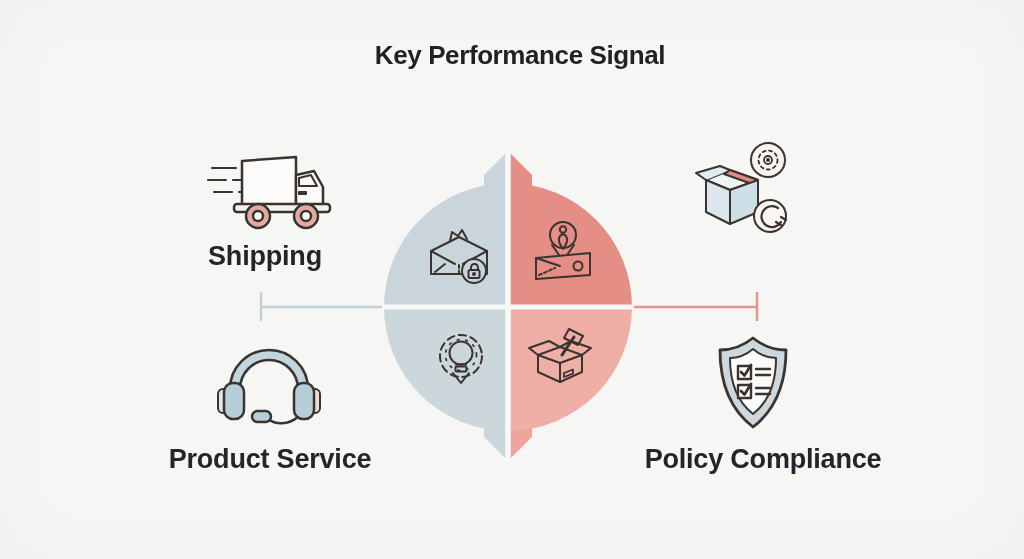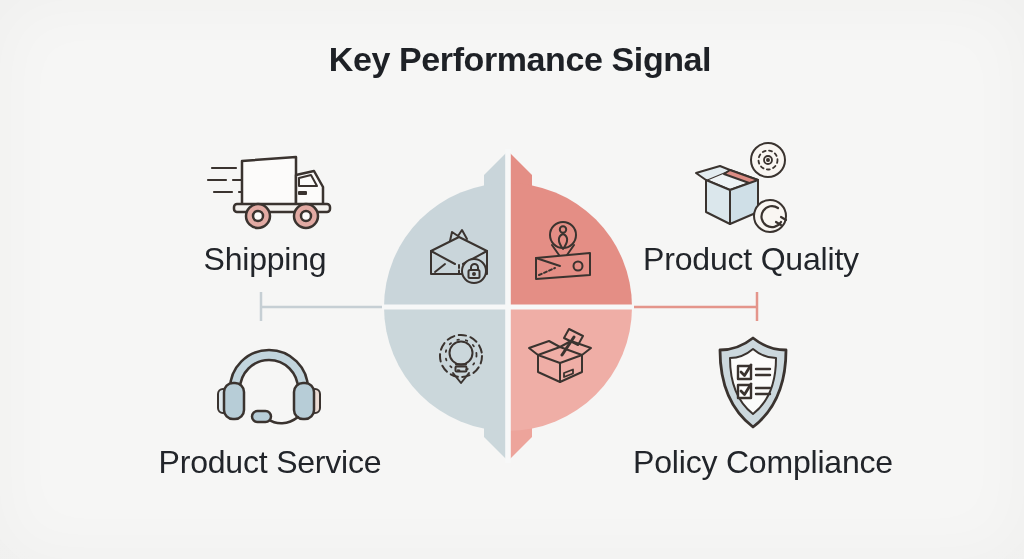--- a/index.html
+++ b/index.html
@@ -4,25 +4,25 @@
 <style>
   html,body{margin:0;padding:0;}
   body{font-family:"Liberation Sans", sans-serif;}
   #stage{
     position:relative;width:1024px;height:559px;overflow:hidden;
     background:radial-gradient(130% 130% at 50% 45%, #f6f6f5 55%, #efefee 100%);
     box-shadow:inset 0 0 70px rgba(0,0,0,0.03);
   }
   .title{
     position:absolute;left:520px;top:40px;transform:translateX(-50%);
-    font-size:34px;font-weight:700;letter-spacing:-0.4px;color:#1e2126;white-space:nowrap;
+    font-size:26px;font-weight:700;letter-spacing:-0.4px;color:#1e2126;white-space:nowrap;
   }
   .label{
     position:absolute;transform:translateX(-50%);
-    font-size:32px;font-weight:400;letter-spacing:-0.2px;color:#22252a;white-space:nowrap;
+    font-size:27px;font-weight:700;letter-spacing:-0.2px;color:#22252a;white-space:nowrap;
   }
   .abs{position:absolute;}
   svg{display:block;overflow:visible;}
 </style>
 </head>
 <body>
 
 <div id="stage">
 
   <div class="title">Key Performance Signal</div>
@@ -118,21 +118,20 @@
     <circle cx="72" cy="20" r="1" fill="#3a332f"></circle>
     <path d="M10,40 L34,30 L62,40 L34,50 Z" fill="#eef3f5"></path>
     <path d="M10,40 L0,33 L24,26 L34,30" fill="#e3ecf0"></path>
     <path d="M34,30 L62,40 L56,44 L28,34 Z" fill="#dd8d84"></path>
     <path d="M10,40 L34,50 L34,84 L10,72 Z" fill="#dbe7ec"></path>
     <path d="M34,50 L62,40 L62,72 L34,84 Z" fill="#cfdfe7"></path>
     <circle cx="74" cy="76" r="16" fill="#f9f6f2"></circle>
     <path d="M82,68 A10.5,10.5 0 1 0 85,82" stroke-width="2.2"></path>
     <path d="M80,82 l5,3 M85,77 l5,3" stroke-width="2.2"></path>
   </svg>
-  <div class="label" style="left:751px;top:241px">Product Quality</div>
 
   <svg class="abs" style="left:218px;top:337px" width="102" height="90" viewBox="0 0 102 90" fill="none" stroke="#3a332f" stroke-width="2.5" stroke-linecap="round" stroke-linejoin="round">
     <path d="M12,52 A39,39 0 0 1 90,52 L80,52 A29,29 0 0 0 22,52 Z" fill="#c2d5dd"></path>
     <rect x="0" y="52" width="10" height="24" rx="5" fill="#dde7ec" stroke-width="2"></rect>
     <rect x="92" y="52" width="10" height="24" rx="5" stroke-width="2" fill="#ecdcd4"></rect>
     <rect x="6" y="46" width="20" height="36" rx="9" fill="#b7cdd7"></rect>
     <rect x="76" y="46" width="20" height="36" rx="9" fill="#b7cdd7"></rect>
     <path d="M80,80 C70,88 58,88 50,82"></path>
     <rect x="34" y="74" width="19" height="11" rx="5.5" fill="#b7cdd7"></rect>
   </svg>

